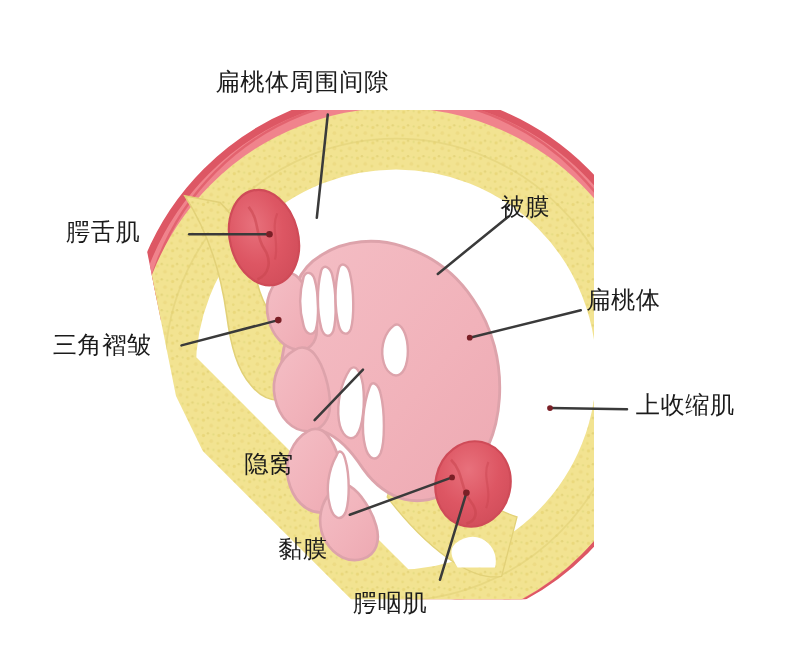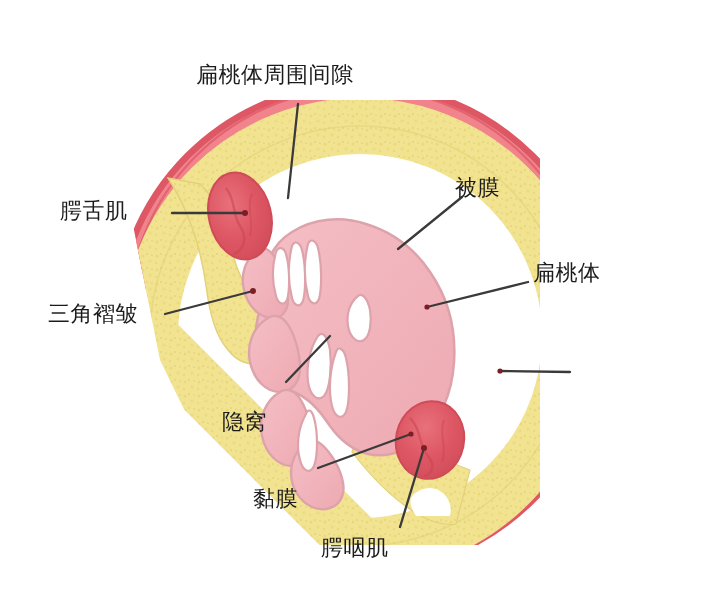--- a/index.html
+++ b/index.html
@@ -230,17 +230,18 @@
       <circle cx="500" cy="371" r="2.6"></circle>
       <circle cx="427" cy="307" r="2.6"></circle>
     </g>
   </svg>
 
   <div class="lbl" style="left:196px;top:64px;">扁桃体周围间隙</div>
   <div class="lbl" style="left:60px;top:200px;">腭舌肌</div>
   <div class="lbl" style="left:48px;top:303px;">三角褶皱</div>
   <div class="lbl" style="left:455px;top:157px;margin-top:20px;">被膜</div>
   <div class="lbl" style="left:533px;top:262px;">扁桃体</div>
+  <div class="lbl" style="left:578px;top:357px;">上收缩肌</div>
   <div class="lbl" style="left:222px;top:387px;margin-top:24px;">隐窝</div>
   <div class="lbl" style="left:253px;top:473px;margin-top:15px;">黏膜</div>
   <div class="lbl" style="left:321px;top:537px;">腭咽肌</div>
 
 </div>
 
 </body></html>

